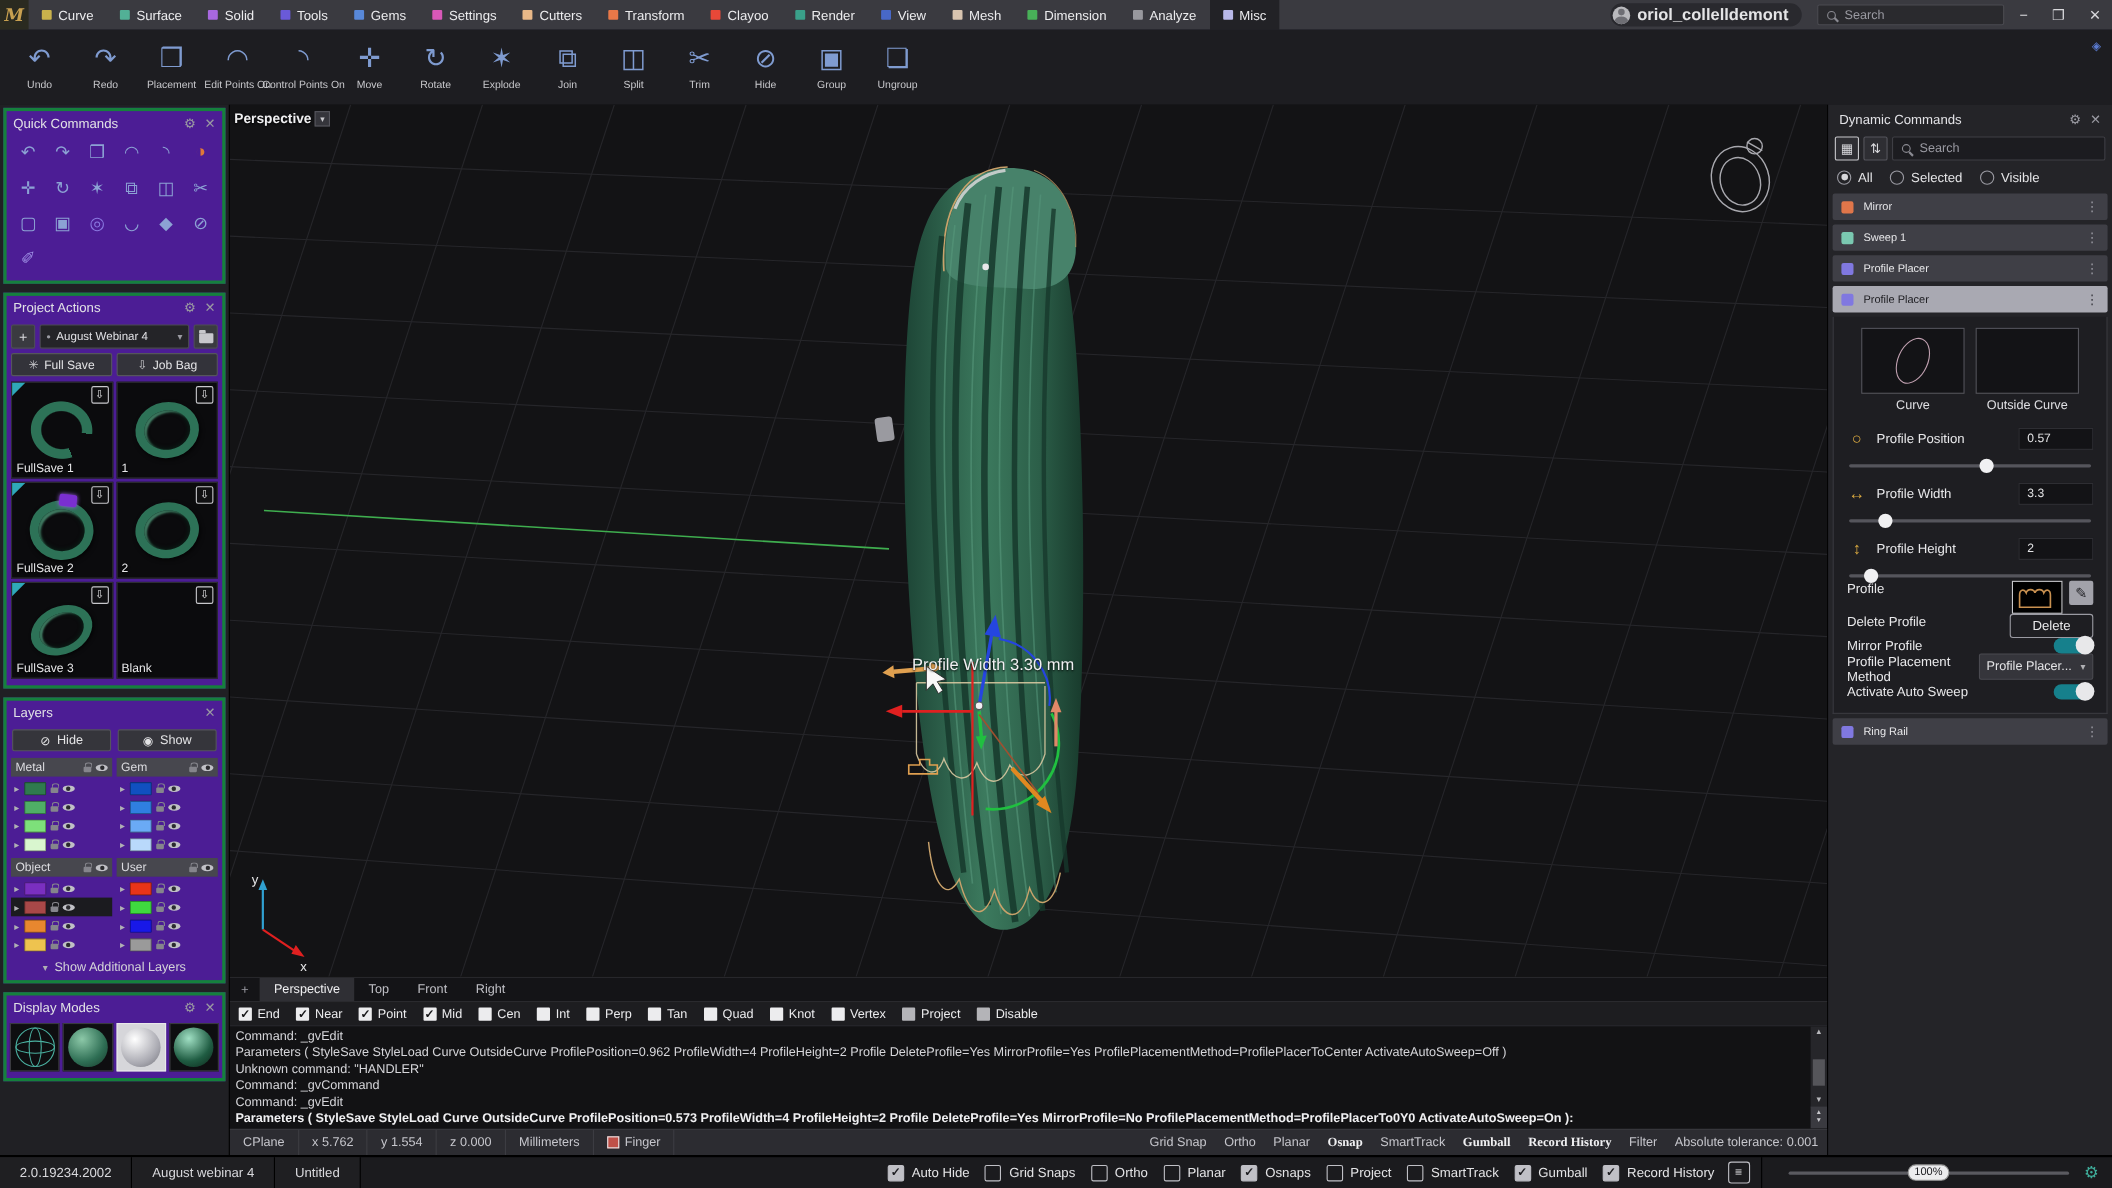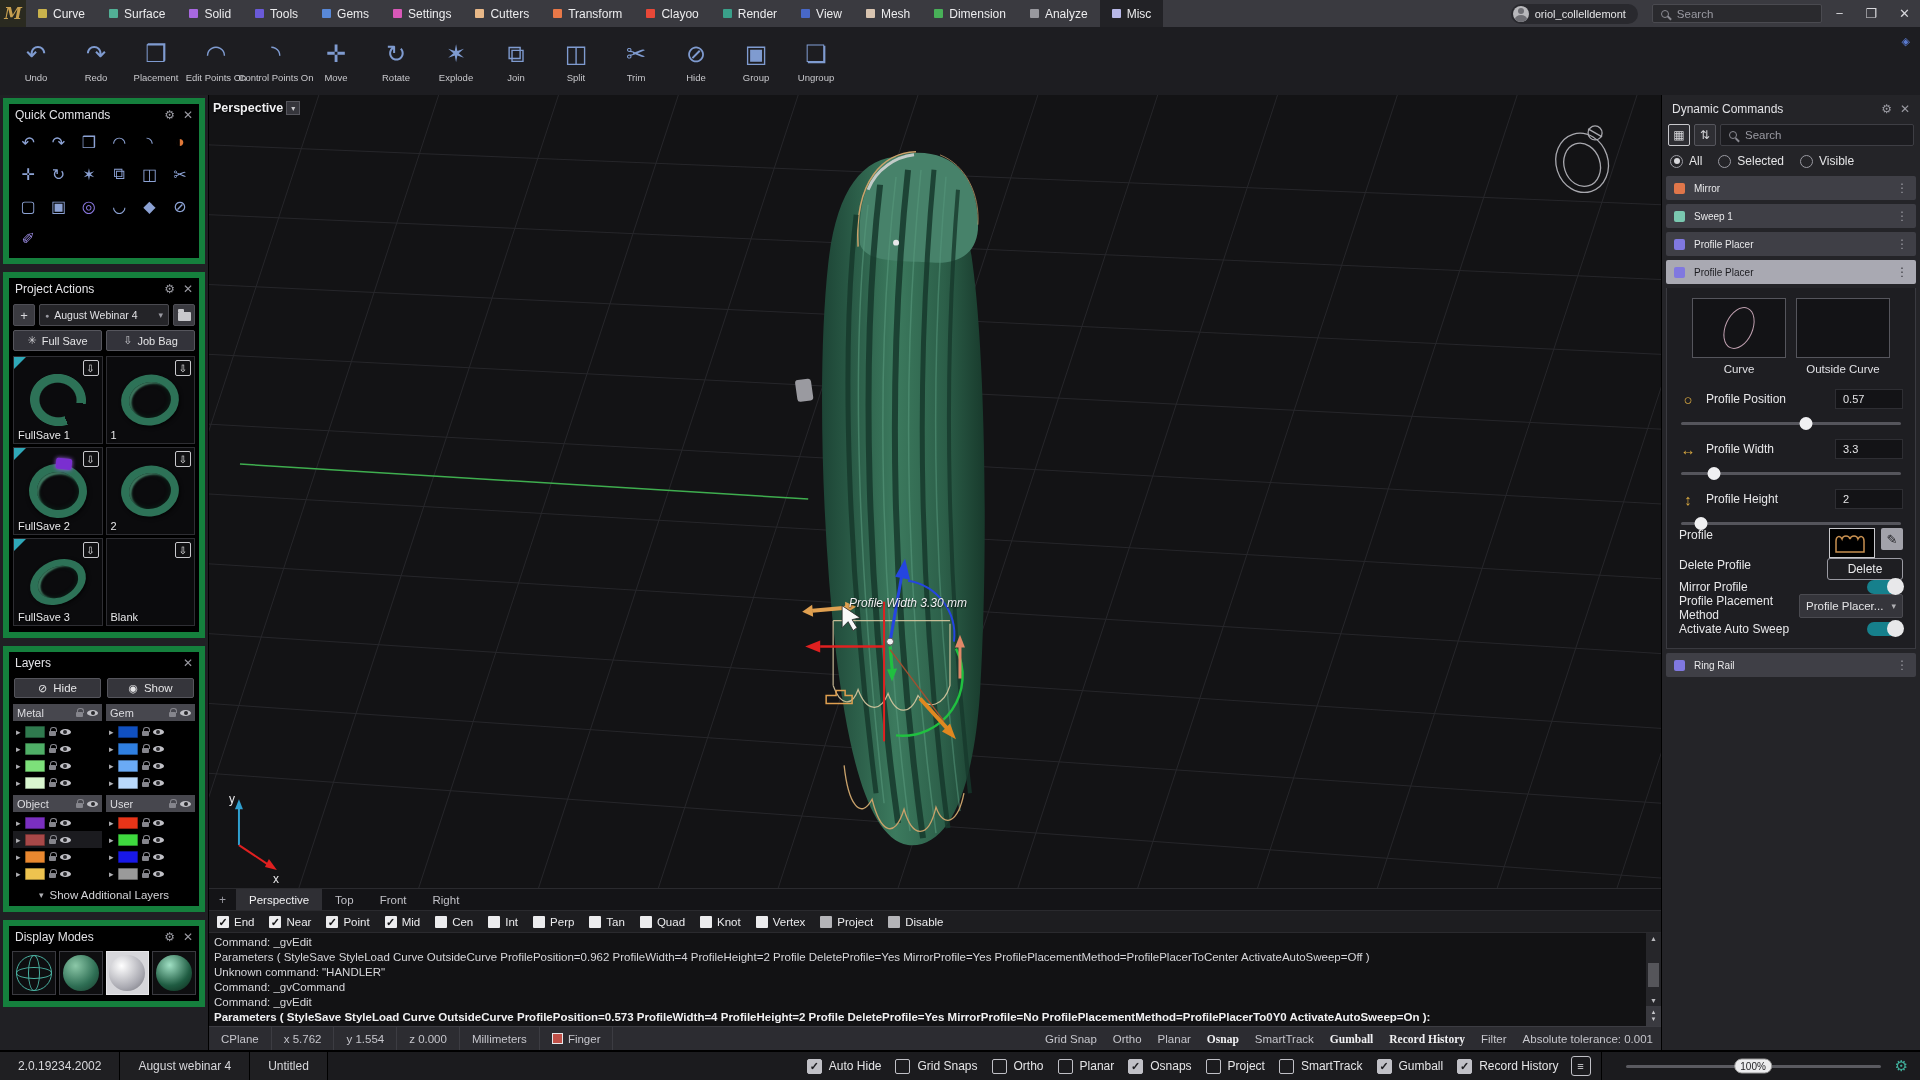--- a/index.html
+++ b/index.html
@@ -12,40 +12,40 @@
   .logo { width:26px; height:27px; background:#2a2a20; color:#c8a050; font-family:"DejaVu Serif",serif; font-style:italic; font-weight:bold; font-size:16px; display:flex; align-items:center; justify-content:center; }
   .menubar { display:flex; align-items:stretch; }
   .menu-item { display:flex; align-items:center; gap:6px; padding:0 12px; color:#ececee; font-size:12px; cursor:default; }
   .menu-item.active { background:#222226; }
   .menu-sq { width:9px; height:9px; border-radius:1px; flex:none; }
   .tb-right { margin-left:auto; display:flex; align-items:center; gap:14px; padding-right:10px; }
   .user-pill { display:flex; align-items:center; gap:6px; background:#29292e; border-radius:12px; padding:2px 12px 2px 2px; }
   .avatar { width:16px; height:16px; border-radius:50%; background:#b8b8bc; position:relative; overflow:hidden; }
   .avatar::before { content:''; position:absolute; top:2px; left:5px; width:6px; height:6px; border-radius:50%; background:#6e6e74; }
   .avatar::after { content:''; position:absolute; top:9px; left:2px; width:12px; height:8px; border-radius:50% 50% 0 0; background:#6e6e74; }
-  .user-name { font-size:11px; color:#e4e4e6; }
+  .user-name { font-size:15px; color:#e4e4e6;font-weight:bold; }
   .search-pill { display:flex; align-items:center; gap:8px; background:#2a2a2e; border:1px solid #4a4a50; border-radius:2px; width:170px; height:19px; padding:0 8px; color:#9a9aa2; font-size:11.5px; }
   .search-icon { width:8px; height:8px; border:1.5px solid #8a8a92; border-radius:50%; position:relative; flex:none; }
   .search-icon::after { content:''; position:absolute; width:5px; height:1.5px; background:#8a8a92; transform:rotate(45deg); right:-4px; bottom:-2px; }
   .win-btns { display:flex; align-items:center; gap:22px; color:#d8d8dc; font-size:13px; }
   .win-btns span { cursor:default; }
 
   
   .toolbar { height:68px; background:#1d1d21; display:flex; align-items:center; padding:0 8px; gap:4px; flex:none; position:relative; }
   .tool-item { width:56px; display:flex; flex-direction:column; align-items:center; gap:2px; }
   .tool-icon { font-size:24px; line-height:28px; color:#7f9bd0; height:30px; }
   .tool-label { font-size:9.5px; color:#c8c8cc; white-space:nowrap;text-align:center; }
   .toolbar-end-icon { position:absolute; right:10px; top:8px; color:#5a7ad0; font-size:11px; }
 
   
   .main { flex:1; display:flex; min-height:0; }
 
   
   .left-col { width:208px; flex:none; background:#202024; padding:3px 3px 0 3px; display:flex; flex-direction:column; gap:8px; }
-  .panel { background:#000000; border:6px solid #15803d; }
+  .panel { background:#4c1d95; border:3px solid #15803d; }
   .panel-hd { height:22px; display:flex; align-items:center; padding:0 6px; gap:8px; }
   .panel-title { flex:1; font-size:12px; color:#e2e2e6; }
   .panel-hd-icon { color:#9a9aa2; font-size:12px; line-height:12px; }
 
   .qc-grid { display:grid; grid-template-columns:repeat(6,1fr); padding:4px 4px 8px; row-gap:8px; }
   .qc-btn { height:24px; display:flex; align-items:center; justify-content:center; font-size:16px; color:#8ca2d4; }
 
   .pa-controls { display:flex; align-items:center; gap:4px; padding:4px; }
   .sq-btn { width:22px; height:22px; background:#3a3a40; border:1px solid #4e4e55; border-radius:2px; color:#d8d8dc; font-size:13px; display:flex; align-items:center; justify-content:center; }
   .proj-select { flex:1; height:22px; background:#242428; border:1px solid #4a4a50; border-radius:2px; display:flex; align-items:center; gap:5px; padding:0 5px; font-size:10.5px; color:#e0e0e4; }
@@ -103,21 +103,21 @@
   .dm-art.ghosted { background:radial-gradient(circle at 35% 30%, #ffffff, #a8a8b0 65%, #707078); }
   .dm-art.rendered { background:radial-gradient(circle at 38% 28%, #a0e0c4, #1f5c42 60%, #0b2418); }
 
   
   .center { flex:1; display:flex; flex-direction:column; min-width:0; border-left:1px solid #000; border-right:1px solid #000; }
   .viewport { position:relative; flex:1; background:#131315; overflow:hidden; }
   .vp-svg { position:absolute; inset:0; width:100%; height:100%; }
   .vp-label { position:absolute; top:6px; left:4px; display:flex; align-items:center; gap:3px; }
   .vp-label b { font-size:12.5px; color:#f0f0f2; text-shadow:0 1px 2px #000; font-weight:bold; }
   .vp-label .dd { width:14px; height:14px; background:#35353b; border:1px solid #55555c; color:#c8c8cc; font-size:8px; display:flex; align-items:center; justify-content:center; }
-  .vp-tooltip { position:absolute; left:640px; top:501px; font-size:12px; color:#f0f0f2; text-shadow:0 1px 2px #000; white-space:nowrap;font-style:italic; }
+  .vp-tooltip { position:absolute; left:620px; top:501px; font-size:15px; color:#f0f0f2; text-shadow:0 1px 2px #000; white-space:nowrap; }
 
   .vp-tabs { height:22px; background:#141417; display:flex; align-items:center; flex:none; border-top:1px solid #2a2a2e; }
   .vp-tab { padding:0 13px; height:100%; display:flex; align-items:center; font-size:11.5px; color:#c0c0c6; }
   .vp-tab.active { background:#2f2f34; color:#f0f0f2; }
   .vp-tab-add { padding:0 10px; color:#9a9aa2; font-size:12px; }
 
   .osnap-row { height:22px; background:#1d1d20; display:flex; align-items:center; gap:15px; padding:0 8px; flex:none; border-top:1px solid #2a2a2e; }
   .osnap-item { display:flex; align-items:center; gap:5px; font-size:11.5px; color:#ececee; }
   .cb { width:12px; height:12px; background:#ececee; border-radius:1px; position:relative; flex:none; }
   .cb.muted { background:#b4b4b8; }

